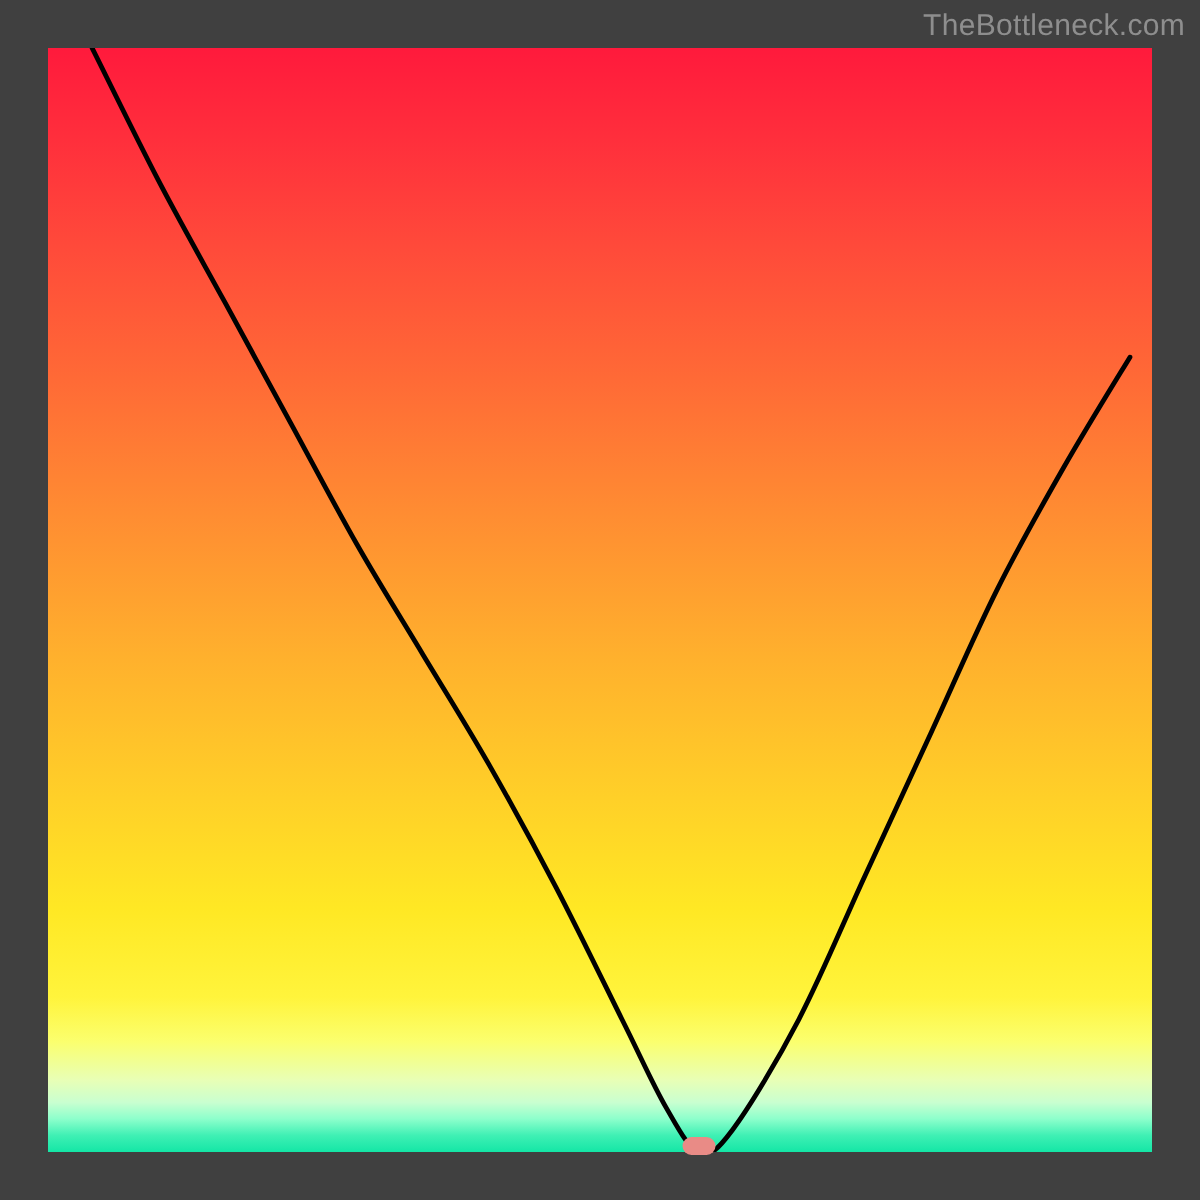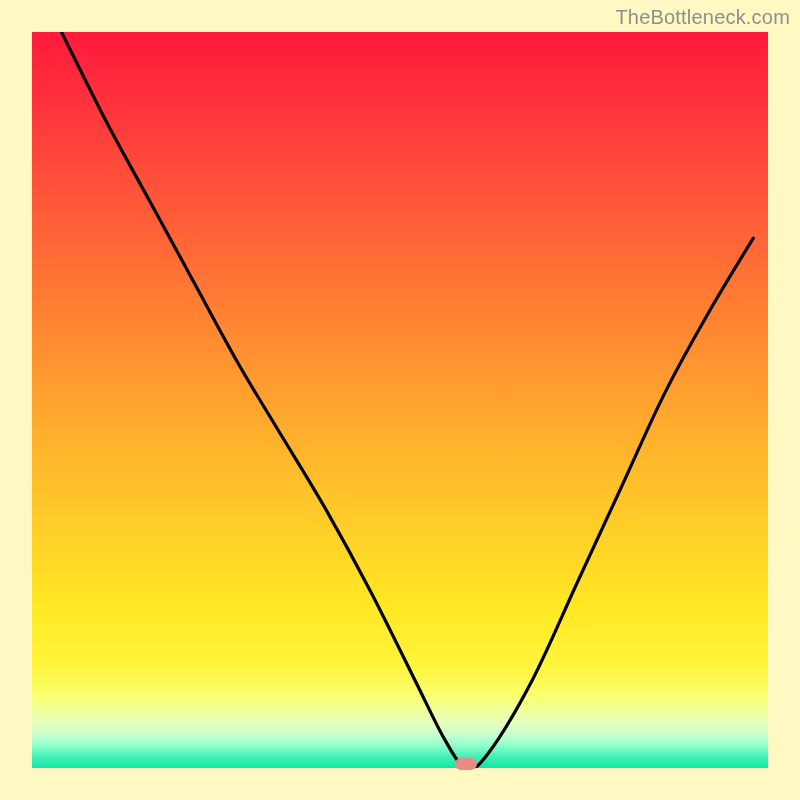--- a/index.html
+++ b/index.html
@@ -10,21 +10,21 @@
     background: #000;
     overflow: hidden;
     font-family: Arial, Helvetica, sans-serif;
   }
   .frame {
     position: absolute;
     left: 0;
     top: 0;
     width: 800px;
     height: 800px;
-    background: #fef9c3;
+    background: #404040;
   }
   .plot {
     position: absolute;
     left: 32px;
     top: 32px;
     width: 736px;
     height: 736px;
     
     background: linear-gradient(
       to bottom,

